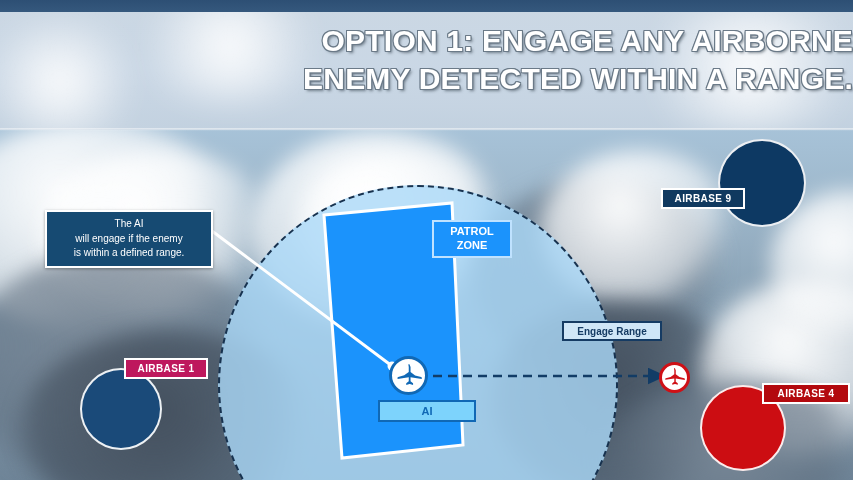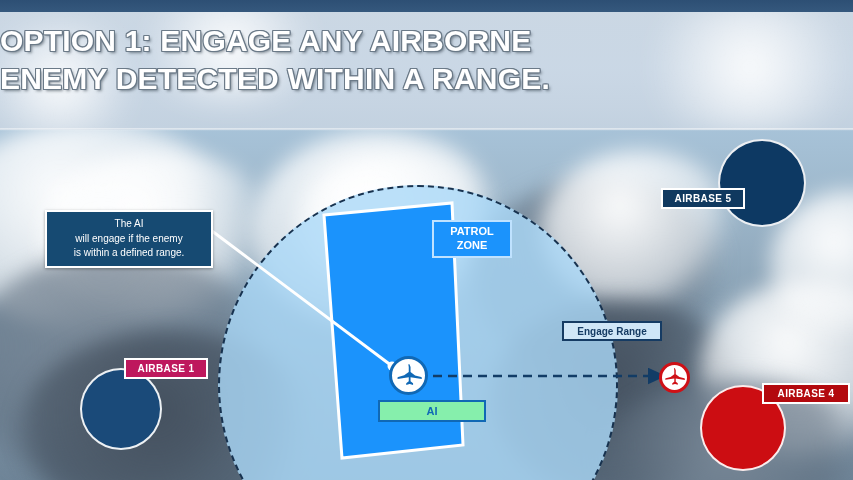--- a/index.html
+++ b/index.html
@@ -38,21 +38,21 @@
     position:absolute; left:0; top:12px; width:853px; height:118px;
     background:linear-gradient(180deg, rgba(214,224,234,.93) 0%, rgba(205,217,230,.93) 55%, rgba(196,210,224,.93) 100%);
     overflow:hidden;
   }
   .title-band .band-cloud{
     position:absolute; border-radius:50%; filter:blur(14px);
     background:radial-gradient(circle,rgba(255,255,255,.95),rgba(255,255,255,0) 70%);
   }
   .title-text{
     position:absolute; left:0; top:22px; width:853px;
-    text-align:left;
+    text-align:right;
     font-size:30px; font-weight:bold; line-height:1.28;
     letter-spacing:.2px;
     color:#ffffff;
     text-shadow:
        1px 0 0 #6b7a88, -1px 0 0 #6b7a88, 0 1px 0 #6b7a88, 0 -1px 0 #6b7a88,
        1px 1px 0 #6b7a88, -1px 1px 0 #6b7a88, 1px -1px 0 #6b7a88, -1px -1px 0 #6b7a88,
        2px 2px 3px rgba(40,52,64,.55);
     white-space:pre-line;
   }
   .title-under{
@@ -99,22 +99,22 @@
     background:#164a72; border:2px solid #ffffff;
     color:#ffffff; font-size:10px; line-height:1.45;
     box-shadow:0 1px 3px rgba(0,0,0,.35);
   }
   .lbl-patrol{
     left:432px; top:220px; width:80px; height:38px;
     background:#1b93fc; border:2px solid #bfe2ff;
     color:#ffffff; font-size:11px; font-weight:bold; line-height:1.25;
   }
   .lbl-ai{
-    left:378px; top:400px; width:108px; height:22px;
-    background:#86efac; border:2px solid #1068b5;
+    left:378px; top:400px; width:98px; height:22px;
+    background:#7dd3fc; border:2px solid #1068b5;
     color:#1068b5; font-size:11px; font-weight:bold;
   }
   .lbl-engage-range{
     left:562px; top:321px; width:100px; height:20px;
     background:#cfe6f7; border:2px solid #153b63;
     color:#153b63; font-size:10px; font-weight:bold;
   }
   .lbl-airbase1{
     left:124px; top:358px; width:84px; height:21px;
     background:#be185d; border:2px solid #ffffff;
@@ -223,21 +223,21 @@
 
   <div class="lbl lbl-patrol">PATROL
 ZONE</div>
 
   <div class="lbl lbl-ai">AI</div>
 
   <div class="lbl lbl-engage-range">Engage Range</div>
 
   <div class="lbl lbl-airbase1">AIRBASE 1</div>
 
-  <div class="lbl lbl-airbase2">AIRBASE 5</div>
+  <div class="lbl lbl-airbase2">AIRBASE 9</div>
 
   <div class="lbl lbl-airbase4">AIRBASE 4</div>
 
   <div class="top-strip"></div>
   <div class="title-band">
     <div class="band-cloud" style="left:-30px; top:10px;  width:180px; height:120px;"></div>
     <div class="band-cloud" style="left:120px; top:-20px; width:220px; height:110px;"></div>
     <div class="band-cloud" style="left:620px; top:-10px; width:260px; height:130px;"></div>
   </div>
   <div class="title-text">OPTION 1: ENGAGE ANY AIRBORNE

